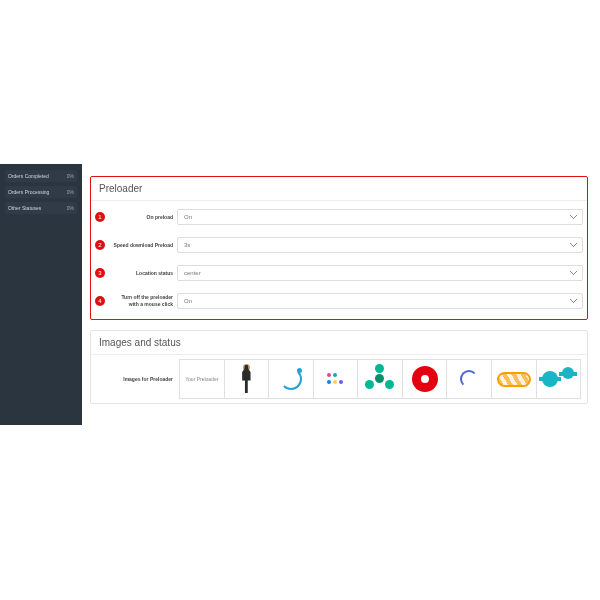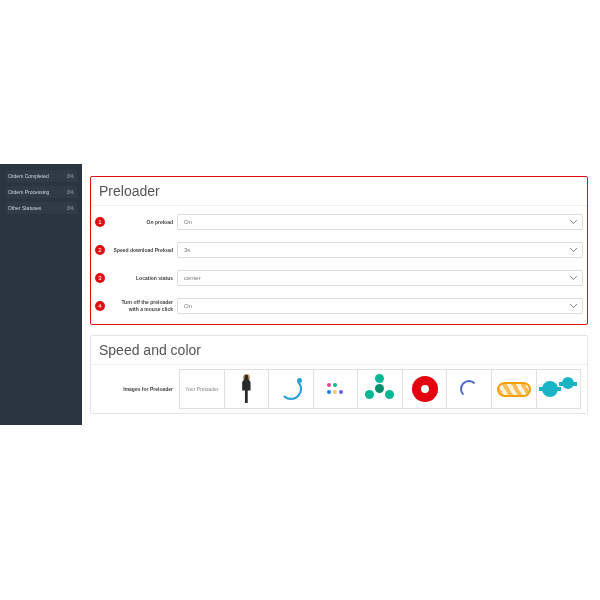--- a/index.html
+++ b/index.html
@@ -3,21 +3,21 @@
 <meta charset="utf-8">
 <style>
   html,body{margin:0;padding:0;font-family:Arial,Helvetica,sans-serif;font-size:10px;color:#333;background:#fff}
   .wrap{width:600px;height:600px;position:relative;overflow:hidden}
   .sidebar{position:absolute;left:0;top:164px;width:82px;height:261px;background:#2b3540;padding:6px 5px;box-sizing:border-box}
   .stat{background:#303b47;border-radius:2px;padding:2px 3px;margin-bottom:4px;display:flex;justify-content:space-between;align-items:center;color:#cfd6dd;font-size:5px;line-height:8px}
   .stat .v{color:#9aa4ae}
   .main{position:absolute;left:90px;top:176px;right:12px}
   .panel{border:1px solid #e4e4e4;border-radius:2px;margin-bottom:10px;background:#fff}
   .panel.hl{border:1px solid #d11}
-  .panel-h{padding:6px 8px;font-size:14px;color:#555;border-bottom:1px solid #eee}
+  .panel-h{padding:6px 8px;font-size:10px;color:#555;border-bottom:1px solid #eee}
   .panel-b{padding:8px 4px 8px 0}
   .row{display:flex;align-items:center;margin-bottom:12px}
   .row:last-child{margin-bottom:2px}
   .badge{width:10px;height:10px;border-radius:50%;background:#d11;color:#fff;font-size:6px;line-height:10px;text-align:center;margin:0 6px 0 4px;flex:0 0 10px}
   .lbl{width:62px;flex:0 0 62px;text-align:right;font-size:5px;color:#444;font-weight:bold;padding-right:4px;line-height:7px}
   .sel{flex:1;height:16px;border:1px solid #ddd;border-radius:2px;font-size:6px;padding:0 18px 0 6px;color:#777;background:#fff;appearance:none;position:relative;background-image:linear-gradient(45deg,transparent 46%,#888 46%,#888 54%,transparent 54%),linear-gradient(-45deg,transparent 46%,#888 46%,#888 54%,transparent 54%);background-position:right 8px center,right 5px center;background-size:4px 4px,4px 4px;background-repeat:no-repeat}
   .imgrow{display:flex;align-items:center;padding:4px 6px}
   .imglbl{width:76px;flex:0 0 76px;text-align:right;font-size:5px;color:#444;font-weight:bold;padding-right:6px}
   .thumbs{flex:1;display:flex;border:1px solid #e0e0e0}
   .th{flex:1;height:38px;border-right:1px solid #e0e0e0;display:flex;align-items:center;justify-content:center;font-size:5px;color:#888;position:relative;cursor:pointer}
@@ -90,21 +90,21 @@
         <div class="row">
           <div class="badge">4</div>
           <div class="lbl">Turn off the preloader with a mouse click</div>
           <select class="sel"><option>On</option></select>
         </div>
 
       </div>
     </div>
 
     <div class="panel">
-      <div class="panel-h">Speed and color</div>
+      <div class="panel-h">Images and status</div>
       <div class="imgrow">
         <div class="imglbl">Images for Preloader</div>
         <div class="thumbs">
           <div class="th">
               <span>Your Preloader</span>
             </div>
           <div class="th">
               <div class="man-head"></div>
               <div class="man"></div>
             </div>

